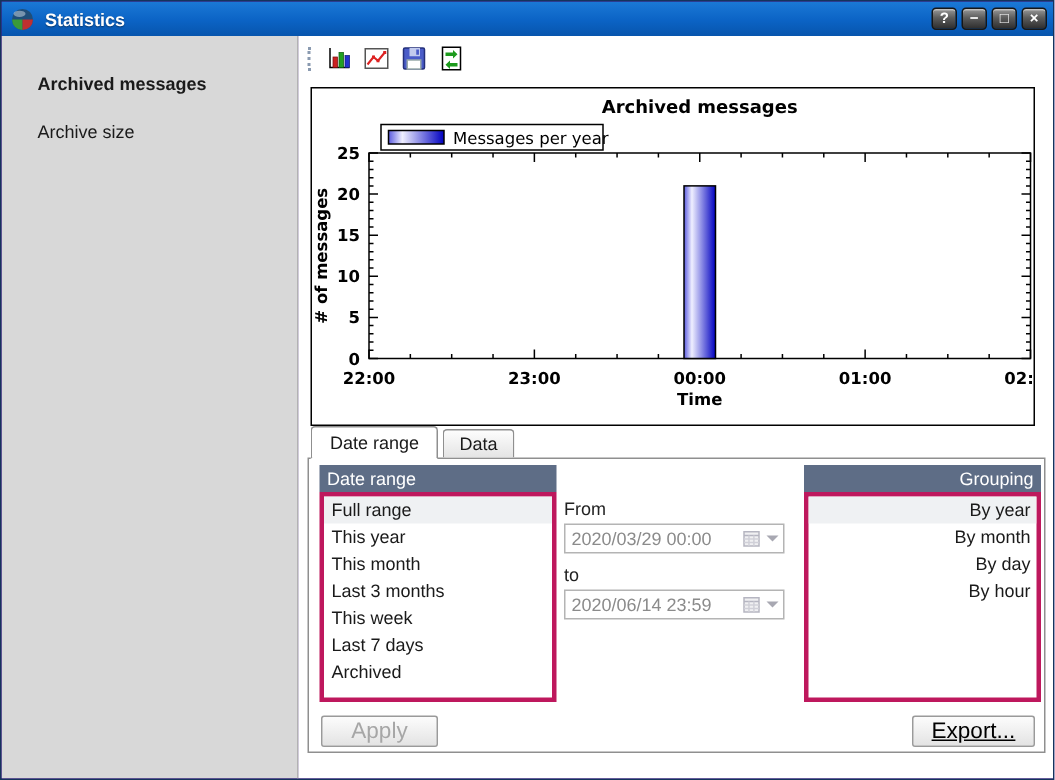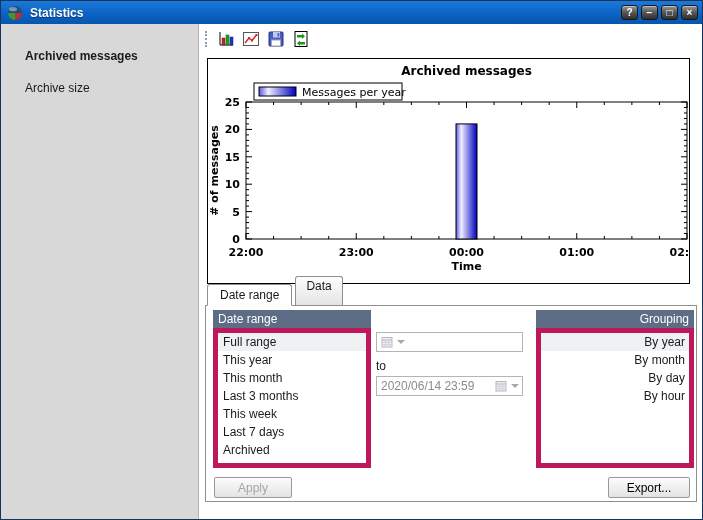--- a/index.html
+++ b/index.html
@@ -35,47 +35,47 @@
   .tool-btn { width:22px; height:22px; display:flex; align-items:center; justify-content:center; margin-right:3px; cursor:default; }
 
   
   .chartbox { position:absolute; left:8px; top:34px; width:483px; height:226px;
               border:1px solid #000; background:#fff; }
 
   
   .tabpanel { position:absolute; left:6px; top:260px; width:492px; height:218px; }
   .tabstrip { height:21px; display:flex; align-items:flex-end; padding-left:2px; position:relative; z-index:2; }
   .tab { font-size:12px; border:1px solid #8f8f8f; border-bottom:none; border-radius:3px 3px 0 0;
-         background:linear-gradient(#fdfdfd,#e4e4e4); padding:2px 10px 12px; margin-right:3px; cursor:default; }
+         background:linear-gradient(#fdfdfd,#e4e4e4); padding:2px 10px 2px; margin-right:3px; cursor:default; }
   .tab.active { background:#fff; padding:3px 12px; margin-bottom:-1px; border-bottom:1px solid #fff; }
   .panel-content { position:absolute; top:21px; left:0; right:0; bottom:0;
                    border:1px solid #8f8f8f; background:#fff; z-index:1; }
 
   .panel-header { background:var(--c-panelheader,#5e6d86); color:#fff; padding:2px 5px; height:18px; }
-  .listbox { border:5px solid #be185d; background:#fff; height:140px; overflow:hidden; }
+  .listbox { border:3px solid #be185d; background:#fff; height:140px; overflow:hidden; }
   .list-item { padding:2px 4px 2px 5px; cursor:default; }
   .list-item.selected { background:var(--c-selection,#eff1f3); }
 
   .col-left  { position:absolute; left:7px;  top:4px; width:158px; }
   .col-right { position:absolute; left:330px; top:4px; width:158px;text-align:right; }
   .col-mid   { position:absolute; left:170px; top:26px; width:150px; }
 
   .field-label { color:#222; margin-bottom:3px; }
   .date-field { width:147px; height:20px; border:1px solid #b4b4b4; display:flex; align-items:center;
                 padding:0 3px 0 4px; color:#8b8b8b; background:#fff; margin-bottom:7px; }
   .date-text { flex:1; white-space:nowrap; }
   .cal-btn { display:flex; align-items:center; margin-right:4px; opacity:.65; }
   .dd-arrow { width:0; height:0; border-left:4px solid transparent; border-right:4px solid transparent;
               border-top:4px solid #a8a8b2; }
 
   .btn { position:absolute; height:21px; border:1px solid #9a9a9a; border-radius:2px;
          background:linear-gradient(#fcfcfc,#e3e3e3); font-family:"Liberation Sans",sans-serif;
-         font-size:12px; cursor:default; }
+         font-size:15px; cursor:default; }
   .btn.apply { left:8px; bottom:3px; width:78px; color:#a6a6a6; }
-  .btn.export { right:6px; bottom:3px; width:82px; color:#000; }
+  .btn.export { right:6px; bottom:3px; width:82px; color:#000;text-decoration:underline; }
 </style>
 </head>
 <body>
 
 <div class="window">
 
   <div class="titlebar">
     <svg class="app-icon" viewBox="0 0 16 16">
       <circle cx="8" cy="8" r="7" fill="#1f4e79"></circle>
       <path d="M8 8 L1 8 A7 7 0 0 0 8 15 Z" fill="#3a9a3a"></path>
@@ -271,21 +271,23 @@
                 <div class="list-item">This year</div>
                 <div class="list-item">This month</div>
                 <div class="list-item">Last 3 months</div>
                 <div class="list-item">This week</div>
                 <div class="list-item">Last 7 days</div>
                 <div class="list-item">Archived</div>
               </div>
           </div>
 
           <div class="col-mid">
+            <div class="field-label">From</div>
             <div class="date-field" aria-disabled="true">
+              <span class="date-text">2020/03/29 00:00</span>
               <span class="cal-btn">
                 <svg width="12" height="12" viewBox="0 0 12 12">
                   <rect x="1" y="1.5" width="10" height="9.5" fill="#e9e9ec" stroke="#8f8fa0"></rect>
                   <line x1="1" y1="4" x2="11" y2="4" stroke="#8f8fa0"></line>
                   <line x1="4.3" y1="4" x2="4.3" y2="11" stroke="#b8b8c4"></line>
                   <line x1="7.6" y1="4" x2="7.6" y2="11" stroke="#b8b8c4"></line>
                   <line x1="1" y1="6.3" x2="11" y2="6.3" stroke="#b8b8c4"></line>
                   <line x1="1" y1="8.6" x2="11" y2="8.6" stroke="#b8b8c4"></line>
                 </svg>
               </span>

